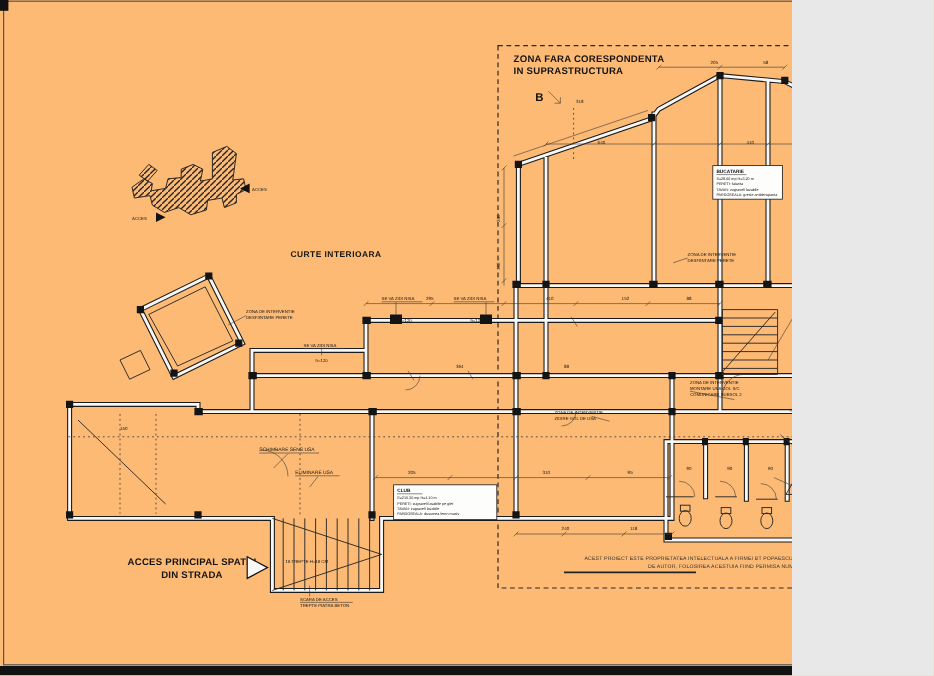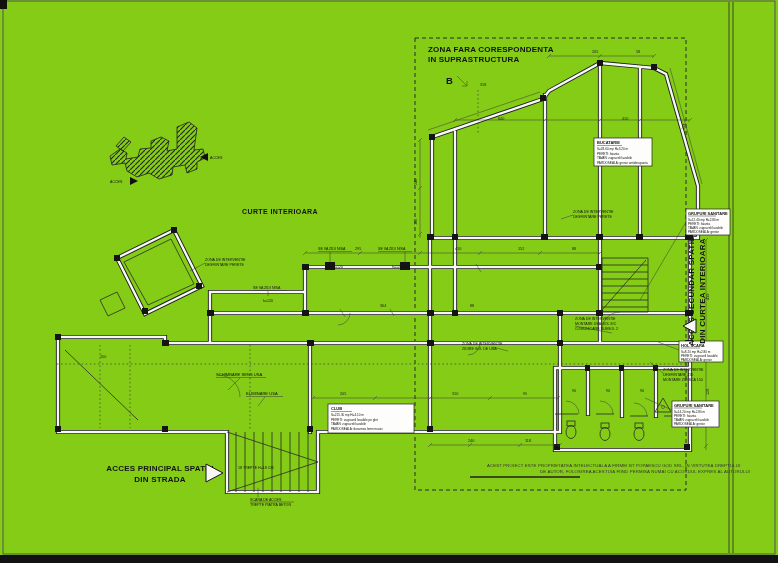--- a/index.html
+++ b/index.html
@@ -1,16 +1,16 @@
 <!DOCTYPE html>
 <html><head>
 <meta charset="utf-8">
 <style>
   html,body{margin:0;padding:0;background:#e8e8e8;}
-  .sheet{position:relative;width:778px;height:563px;background:#84cc16;overflow:hidden;
+  .sheet{position:relative;width:660px;height:563px;background:#fdba74;overflow:hidden;
          font-family:"Liberation Sans",sans-serif;}
   svg{position:absolute;left:0;top:0;}
   
   .wall-outer{stroke:#1b1b1b;stroke-width:4.2;fill:none;stroke-linecap:square;}
   .wall-core{stroke:#f7f7f5;stroke-width:2.4;fill:none;stroke-linecap:square;}
   .thin{stroke:#2a2a2a;stroke-width:0.8;fill:none;}
   .hair{stroke:#3a3a3a;stroke-width:0.5;fill:none;}
   .dotted{stroke:#3a3a3a;stroke-width:0.7;stroke-dasharray:1.5 2.6;fill:none;}
   .dashed-zone{stroke:#2a2a2a;stroke-width:1;stroke-dasharray:4 3;fill:none;}
   .pier{fill:#141414;stroke:none;}

